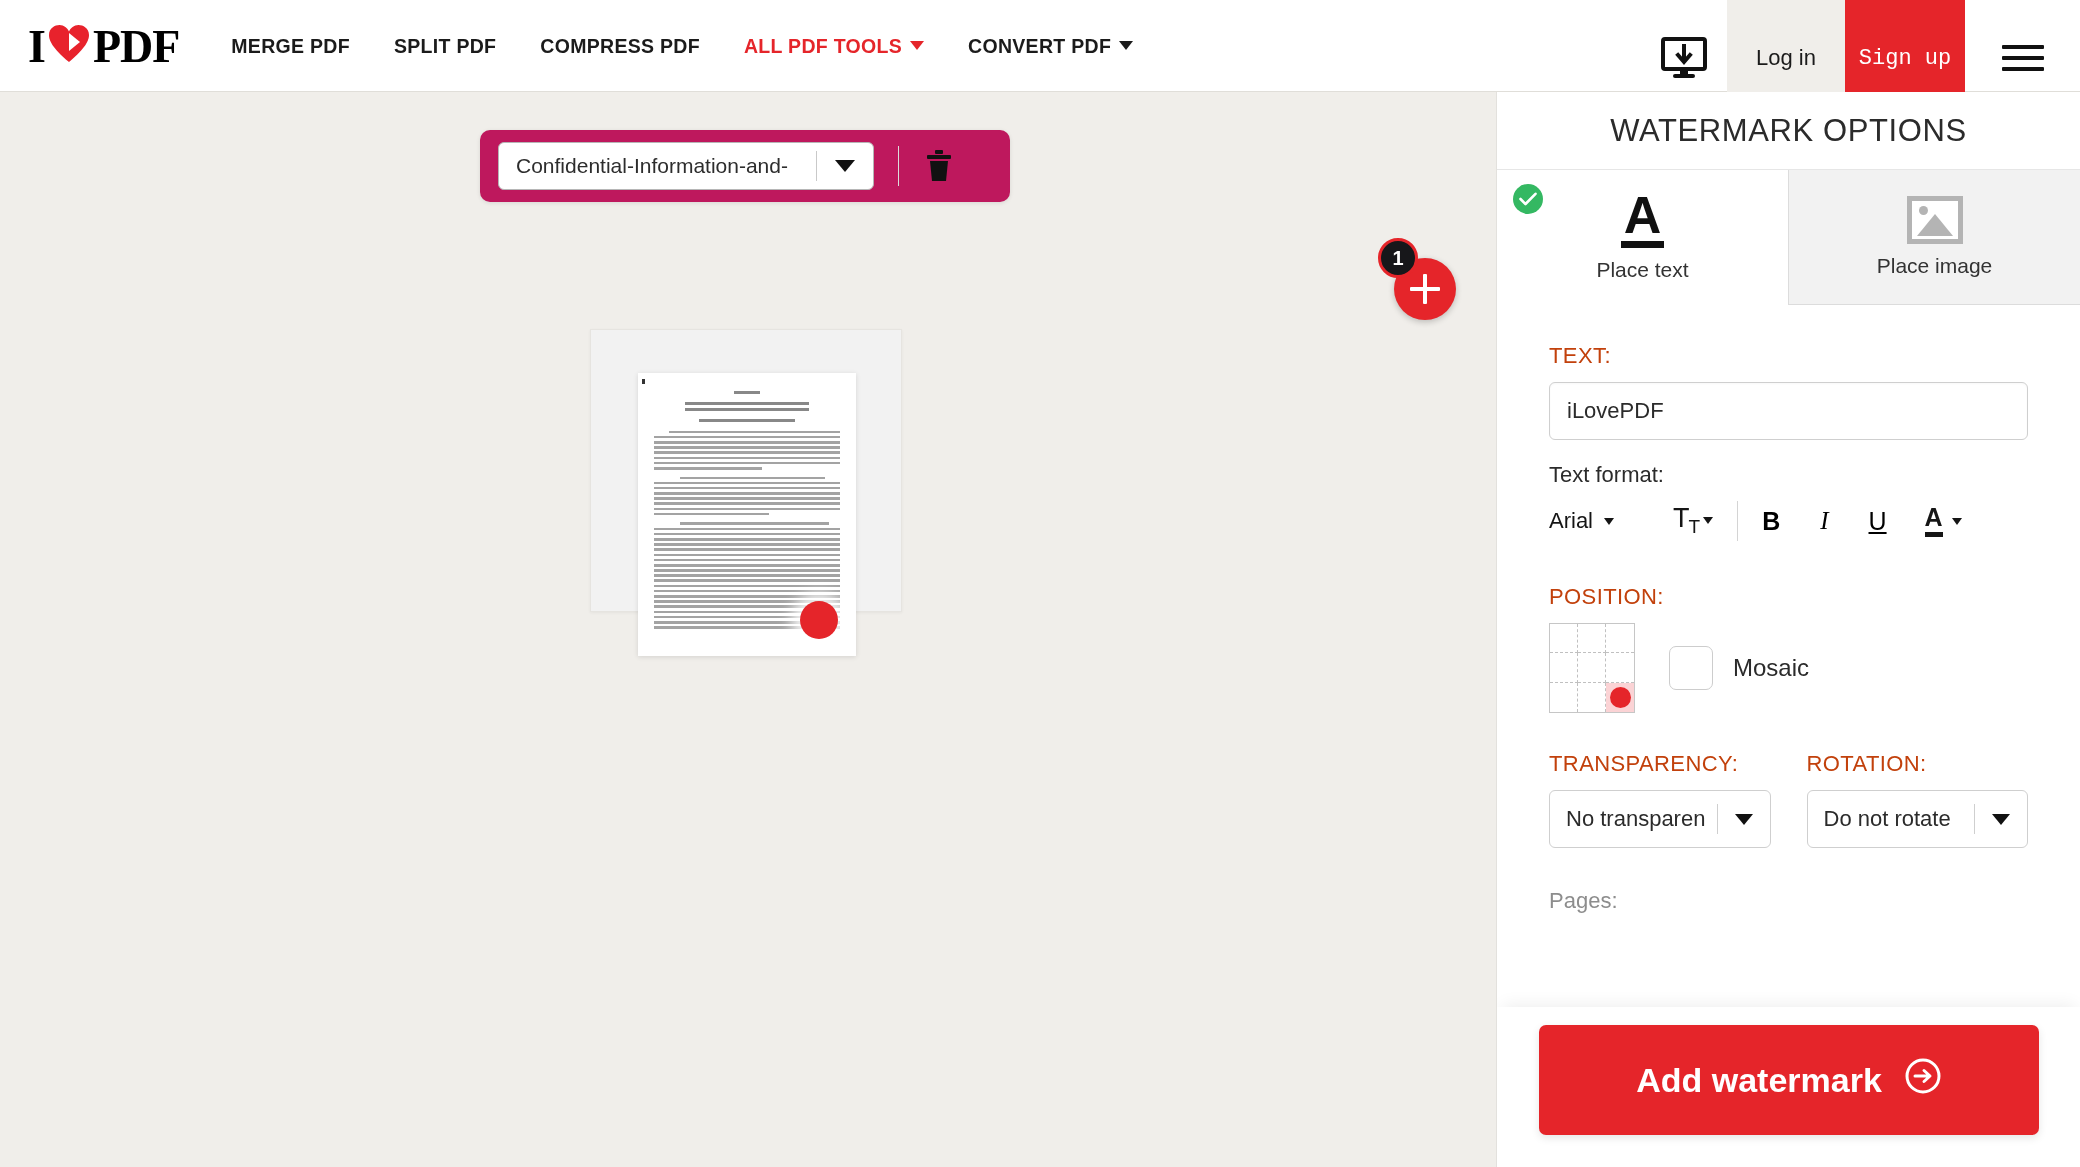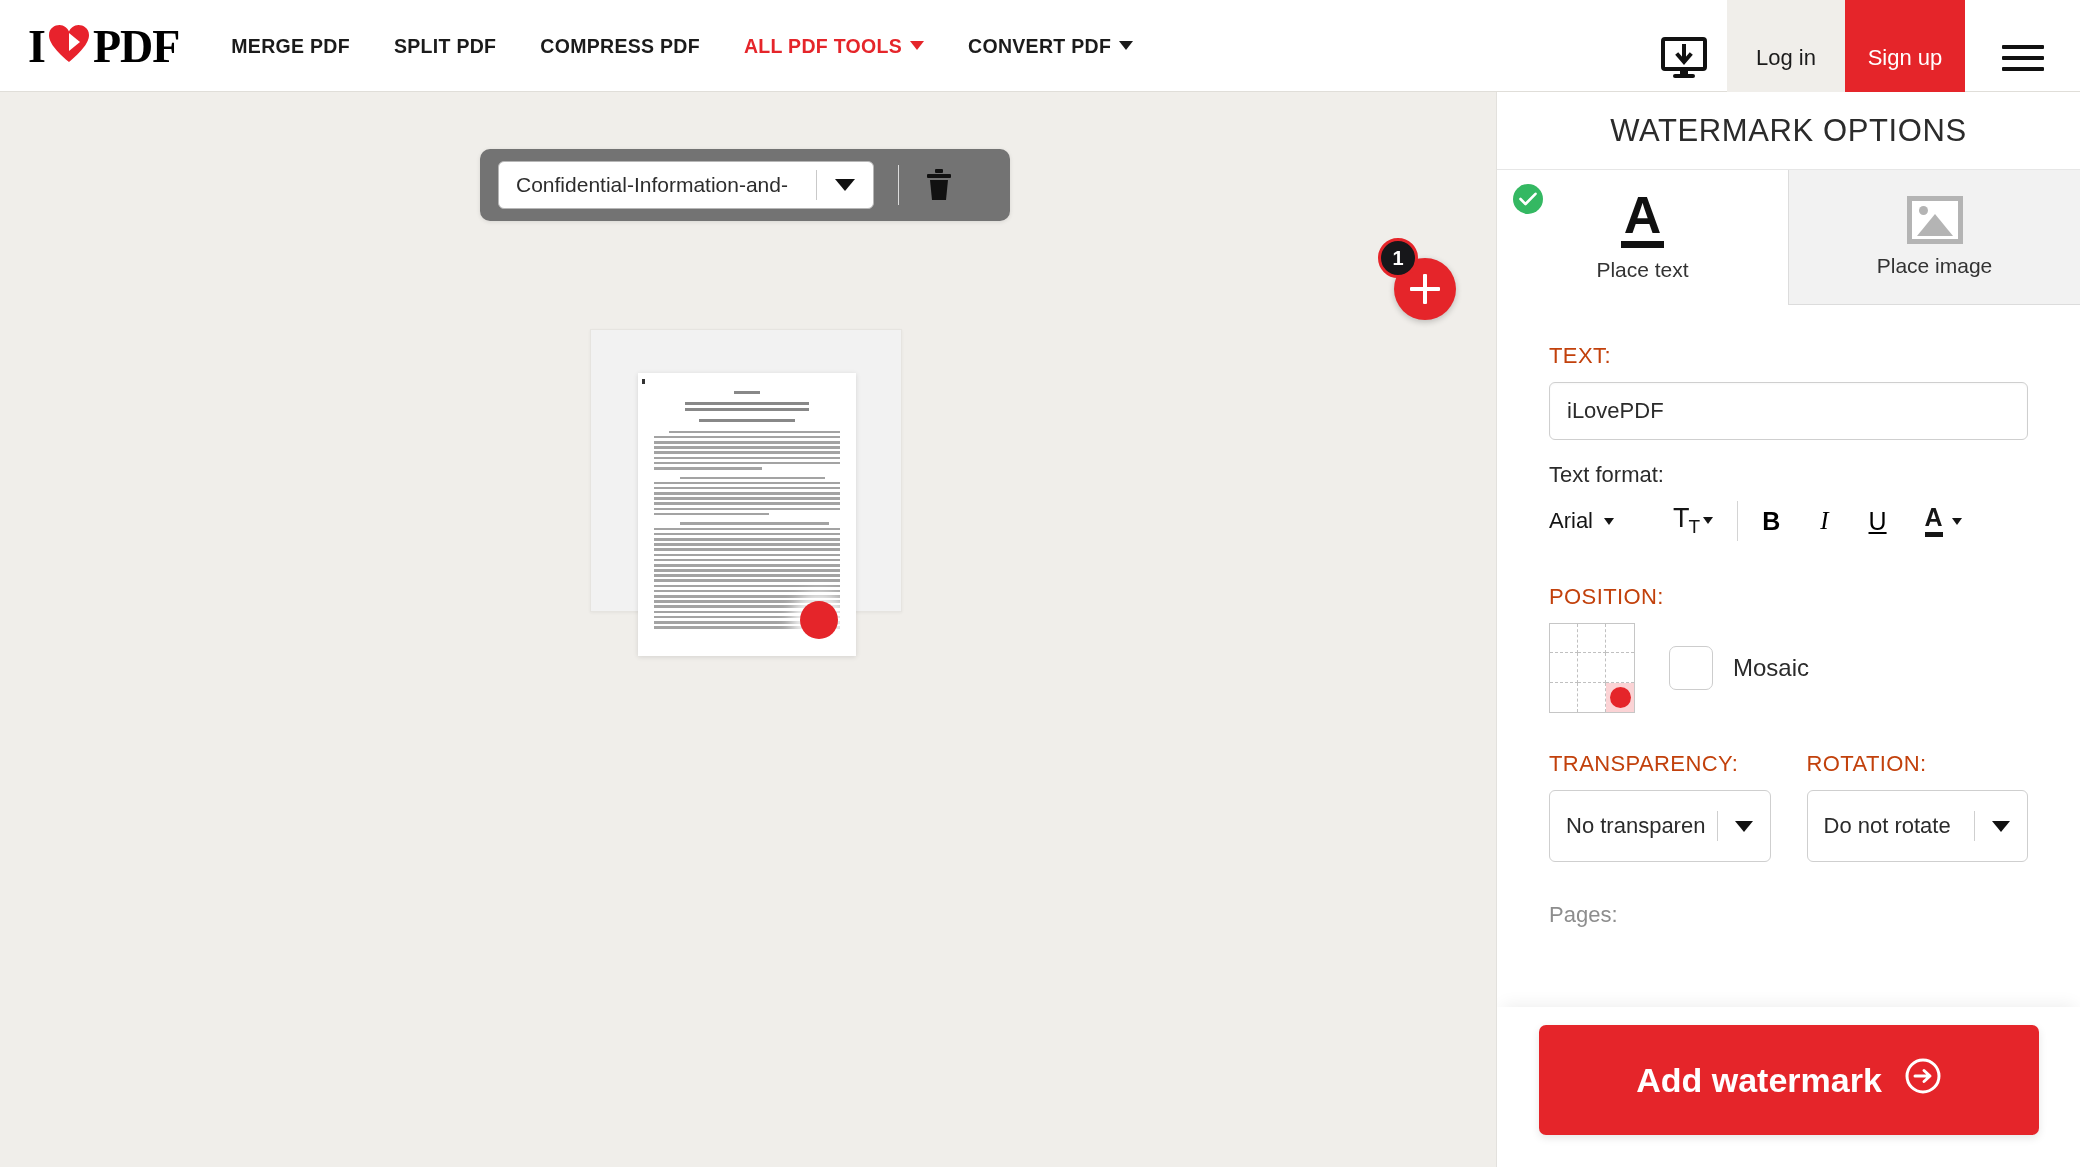--- a/index.html
+++ b/index.html
@@ -51,41 +51,41 @@
     width: 86px; cursor: pointer;
   }
   .login-btn {
     display: flex; align-items: center; justify-content: center;
     width: 118px; background: #f0eeea; color: #1b1b1b;
     font-size: 22px; cursor: pointer;
   }
   .signup-btn {
     display: flex; align-items: center; justify-content: center;
     width: 120px; background: #e5252a; color: #ffffff;
-    font-size: 22px; cursor: pointer;
+    font-size: 22px; cursor: pointer; font-family: Liberation Mono, monospace;
   }
   .burger {
     display: flex; flex-direction: column; justify-content: center;
     align-items: center; gap: 7px; width: 115px; cursor: pointer;
   }
   .burger span { display: block; width: 42px; height: 4px; background: #111; border-radius: 1px; }
 
   
   .workspace {
     position: absolute; left: 0; top: 92px;
     width: 1496px; height: 1075px;
     background: #f0eeea;
     overflow: hidden;
   }
   .file-toolbar {
     position: absolute; left: 480px; top: 38px;
     width: 530px; height: 72px;
-    background: #737373; border-radius: 10px;
+    background: #be185d; border-radius: 10px;
     box-shadow: 0 1px 4px rgba(0,0,0,0.10);
-    display: flex; align-items: center; padding: 0 18px; margin-top: 19px;
+    display: flex; align-items: center; padding: 0 18px;
   }
   .file-select {
     width: 376px; height: 48px;
     border: 1px solid #b6b6b6; border-radius: 6px;
     display: flex; align-items: center; background: #fff;
     cursor: pointer;
   }
   .file-select .fname {
     flex: 1; padding-left: 17px; font-size: 21px; color: #2d2d2d;
     white-space: nowrap; overflow: hidden;
@@ -241,21 +241,21 @@
   }
   .mosaic-box {
     width: 44px; height: 44px; border: 1px solid #cdcdcd; border-radius: 7px;
     background: #fff; margin-left: 34px; cursor: pointer;
   }
   .mosaic-label { font-size: 24px; color: #2b2b2b; margin-left: 20px; }
 
   .two-col { display: flex; gap: 36px; }
   .two-col > div { flex: 1; }
   .select-box {
-    height: 72px; border: 1px solid #cfcfcf; border-radius: 6px;
+    height: 58px; border: 1px solid #cfcfcf; border-radius: 6px;
     display: flex; align-items: center; background: #fff; cursor: pointer;
   }
   .select-box .val {
     flex: 1; padding-left: 16px; font-size: 22px; color: #2b2b2b;
     white-space: nowrap; overflow: hidden;
   }
   .select-box .sep2 { width: 1px; height: 30px; background: #cfcfcf; }
   .select-box .dd2 { width: 52px; display: flex; align-items: center; justify-content: center; }
   .tri-down-sm {
     width: 0; height: 0; border-left: 9px solid transparent;

